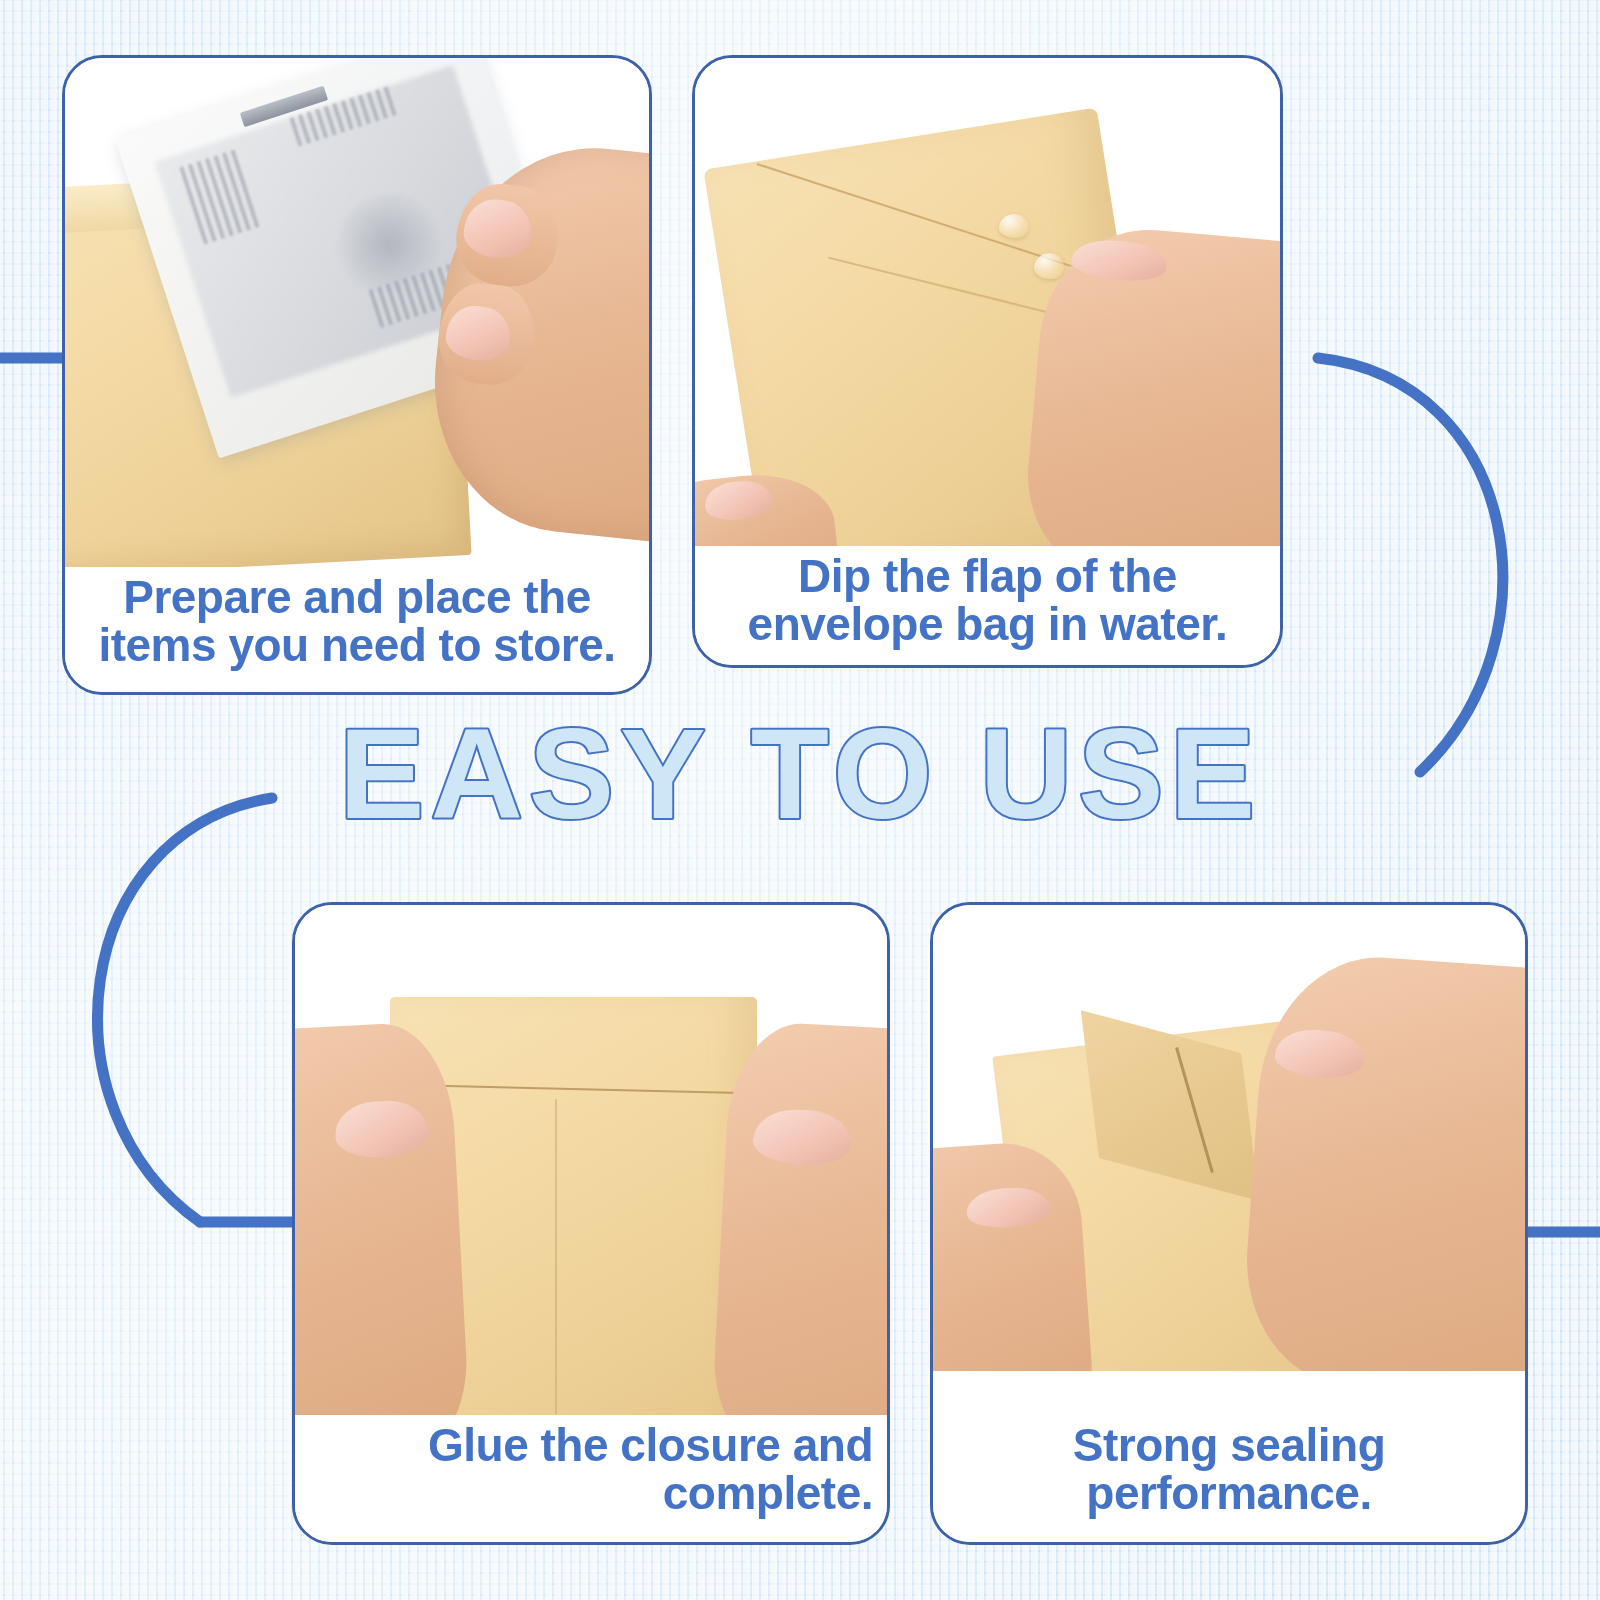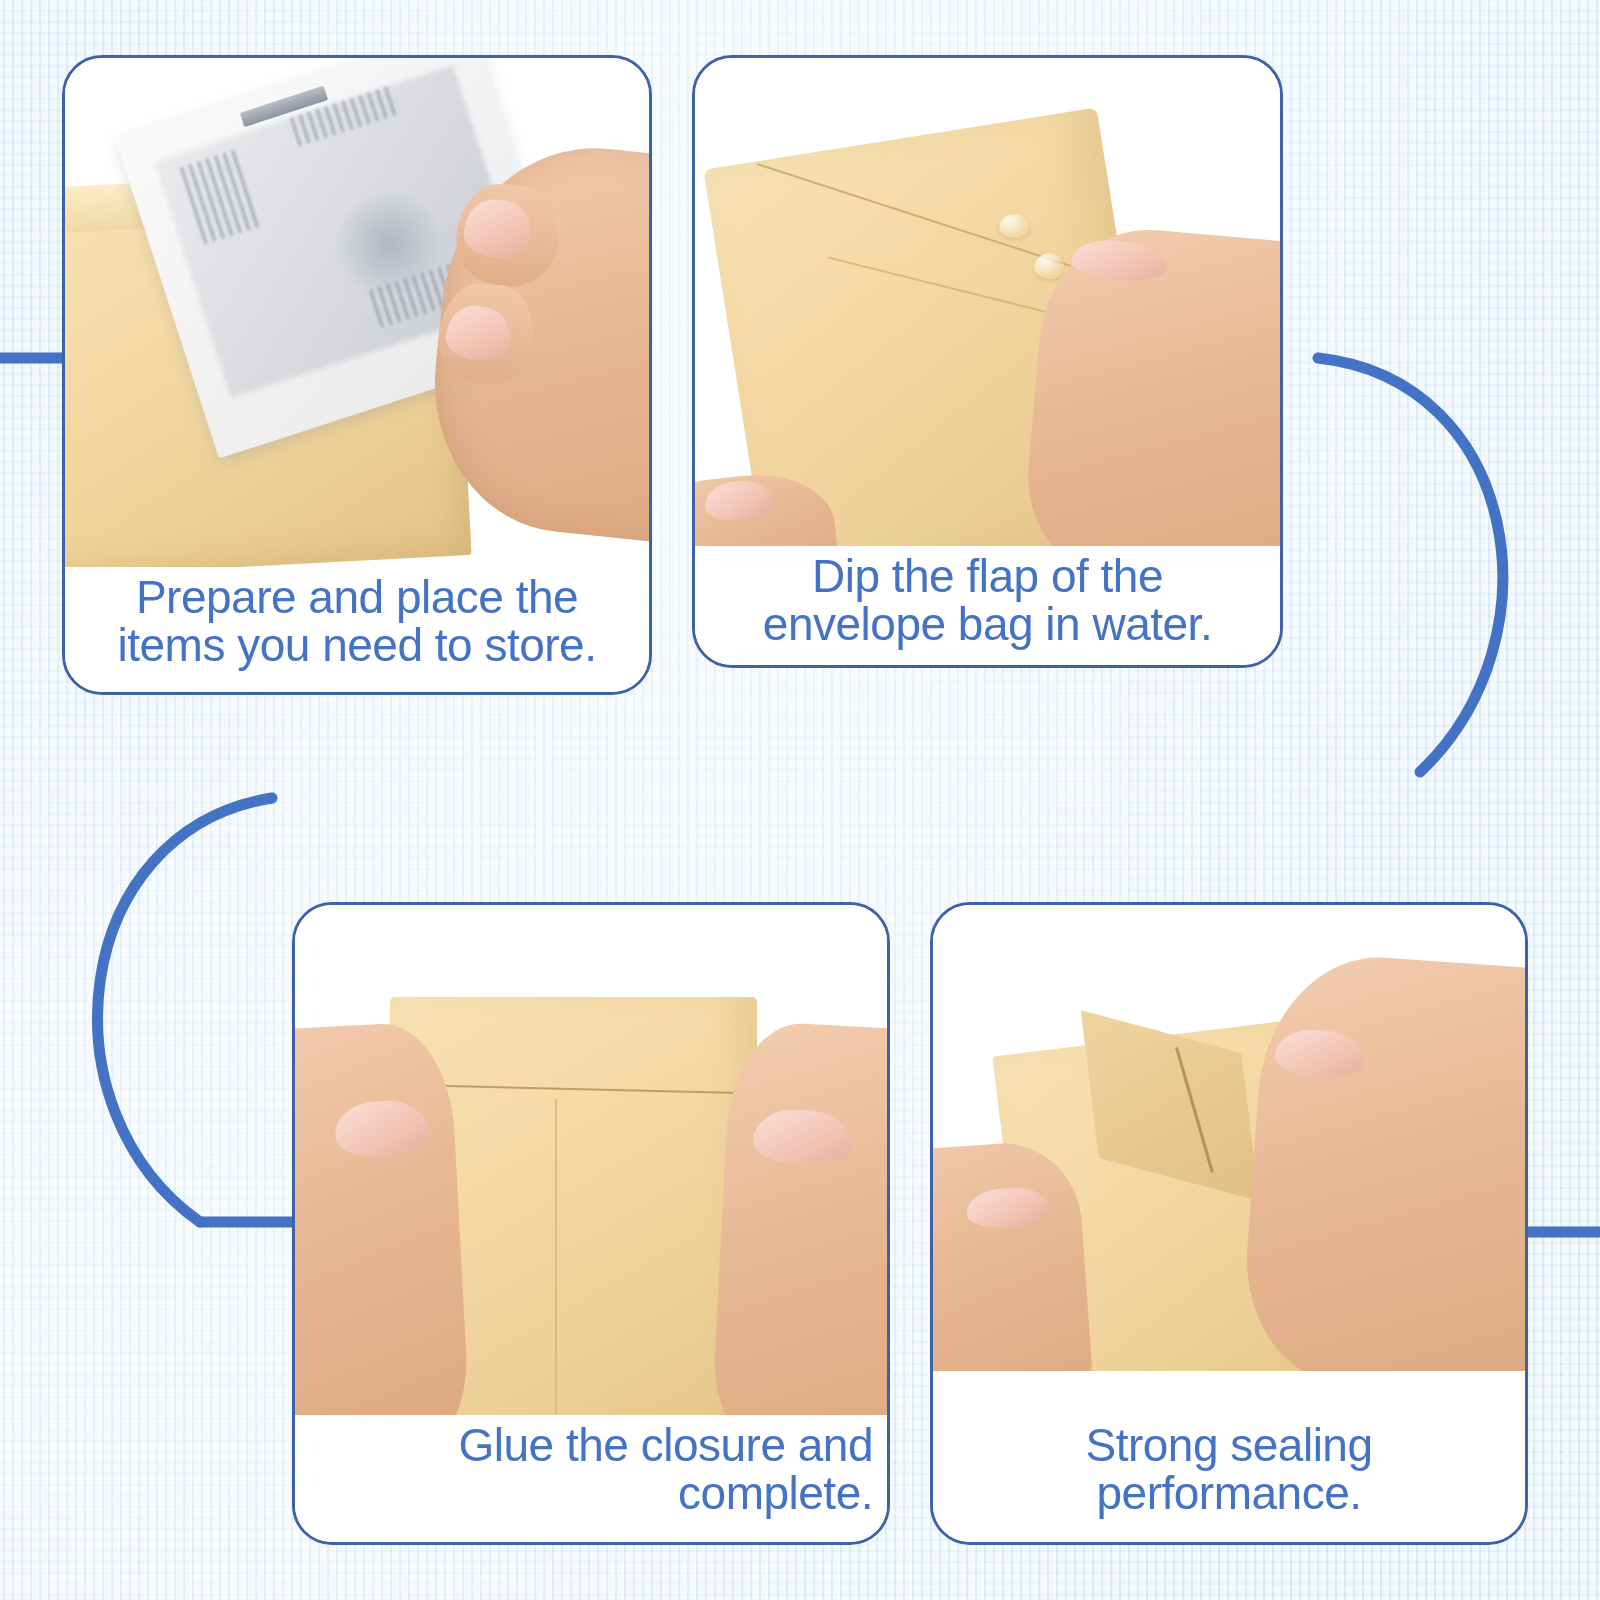--- a/index.html
+++ b/index.html
@@ -90,21 +90,21 @@
     overflow: hidden;
   }
 
   .card-caption {
     flex: 0 0 auto;
     background: #ffffff;
     color: #4472c4;
     text-align: center;
     line-height: 1.06;
     padding: 6px 14px 16px 14px;
-    font-weight: 400;
+    font-weight: 700;
     letter-spacing: -0.5px;
     white-space: pre-line;
     position: relative;
     z-index: 4;
   }
 
   
   #card-1 { left: 62px;  top: 55px;  width: 590px; height: 640px; }
   #card-2 { left: 692px; top: 55px;  width: 591px; height: 613px; }
   #card-3 { left: 292px; top: 902px; width: 598px; height: 643px; }
@@ -409,14 +409,19 @@
         <div class="nail" style="left:4%;top:18%;width:26%;height:11%;"></div>
       </div>
       <div class="skin" id="p4-hand-l">
         <div class="nail" style="left:56%;top:16%;width:32%;height:14%;"></div>
       </div>
     </div>
     <div class="card-caption">Strong sealing
 performance.</div>
   </div>
 
+  <div id="title-wrap">
+    <svg id="title-svg" width="1180" height="130" viewBox="0 0 1180 130">
+      <text id="title-text" x="590" y="100" text-anchor="middle">EASY TO USE</text>
+    </svg>
+  </div>
 
 </div>
 
 </body></html>

